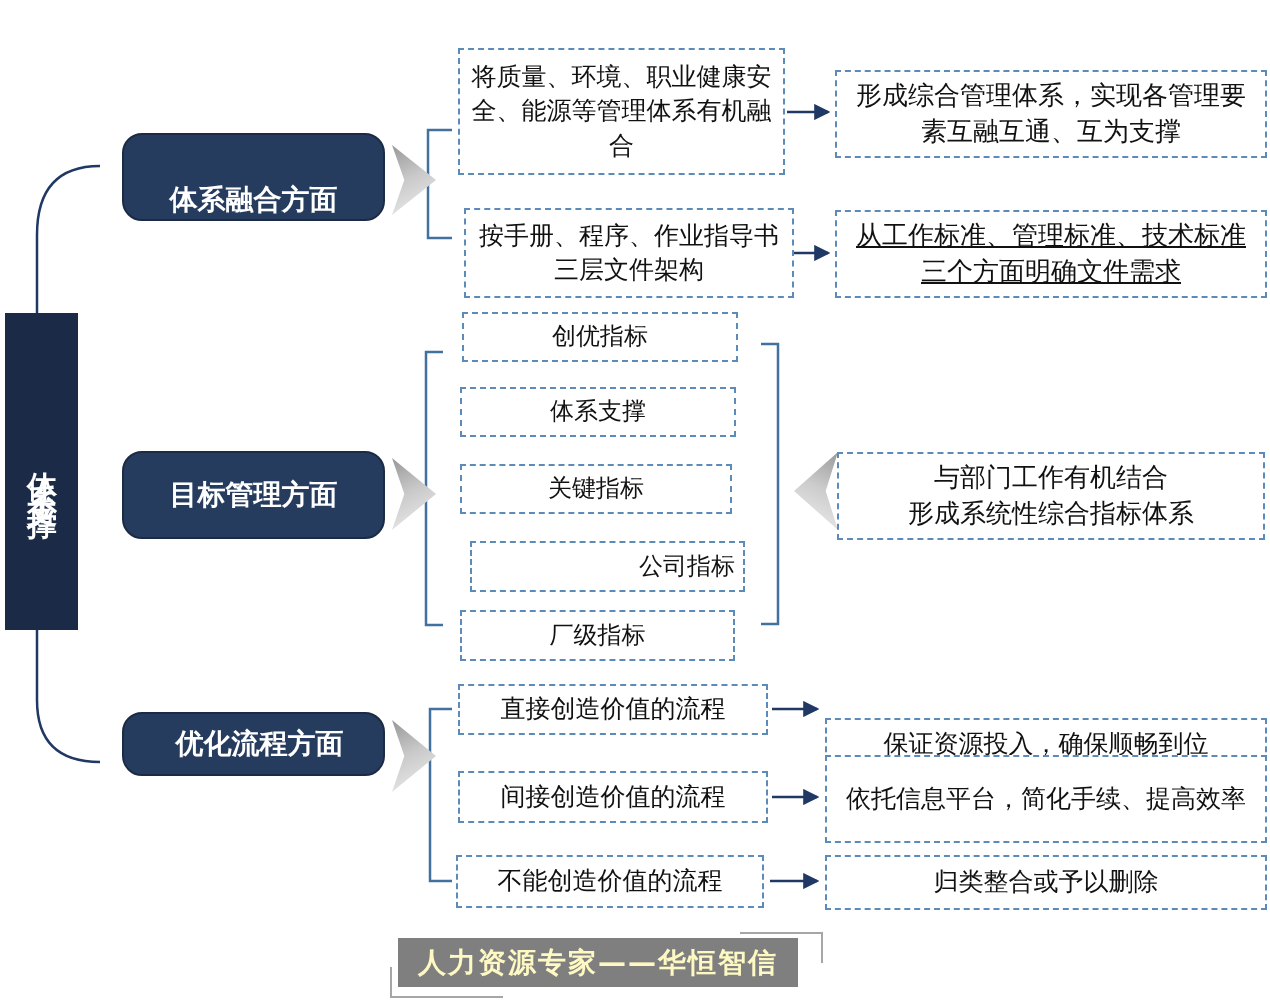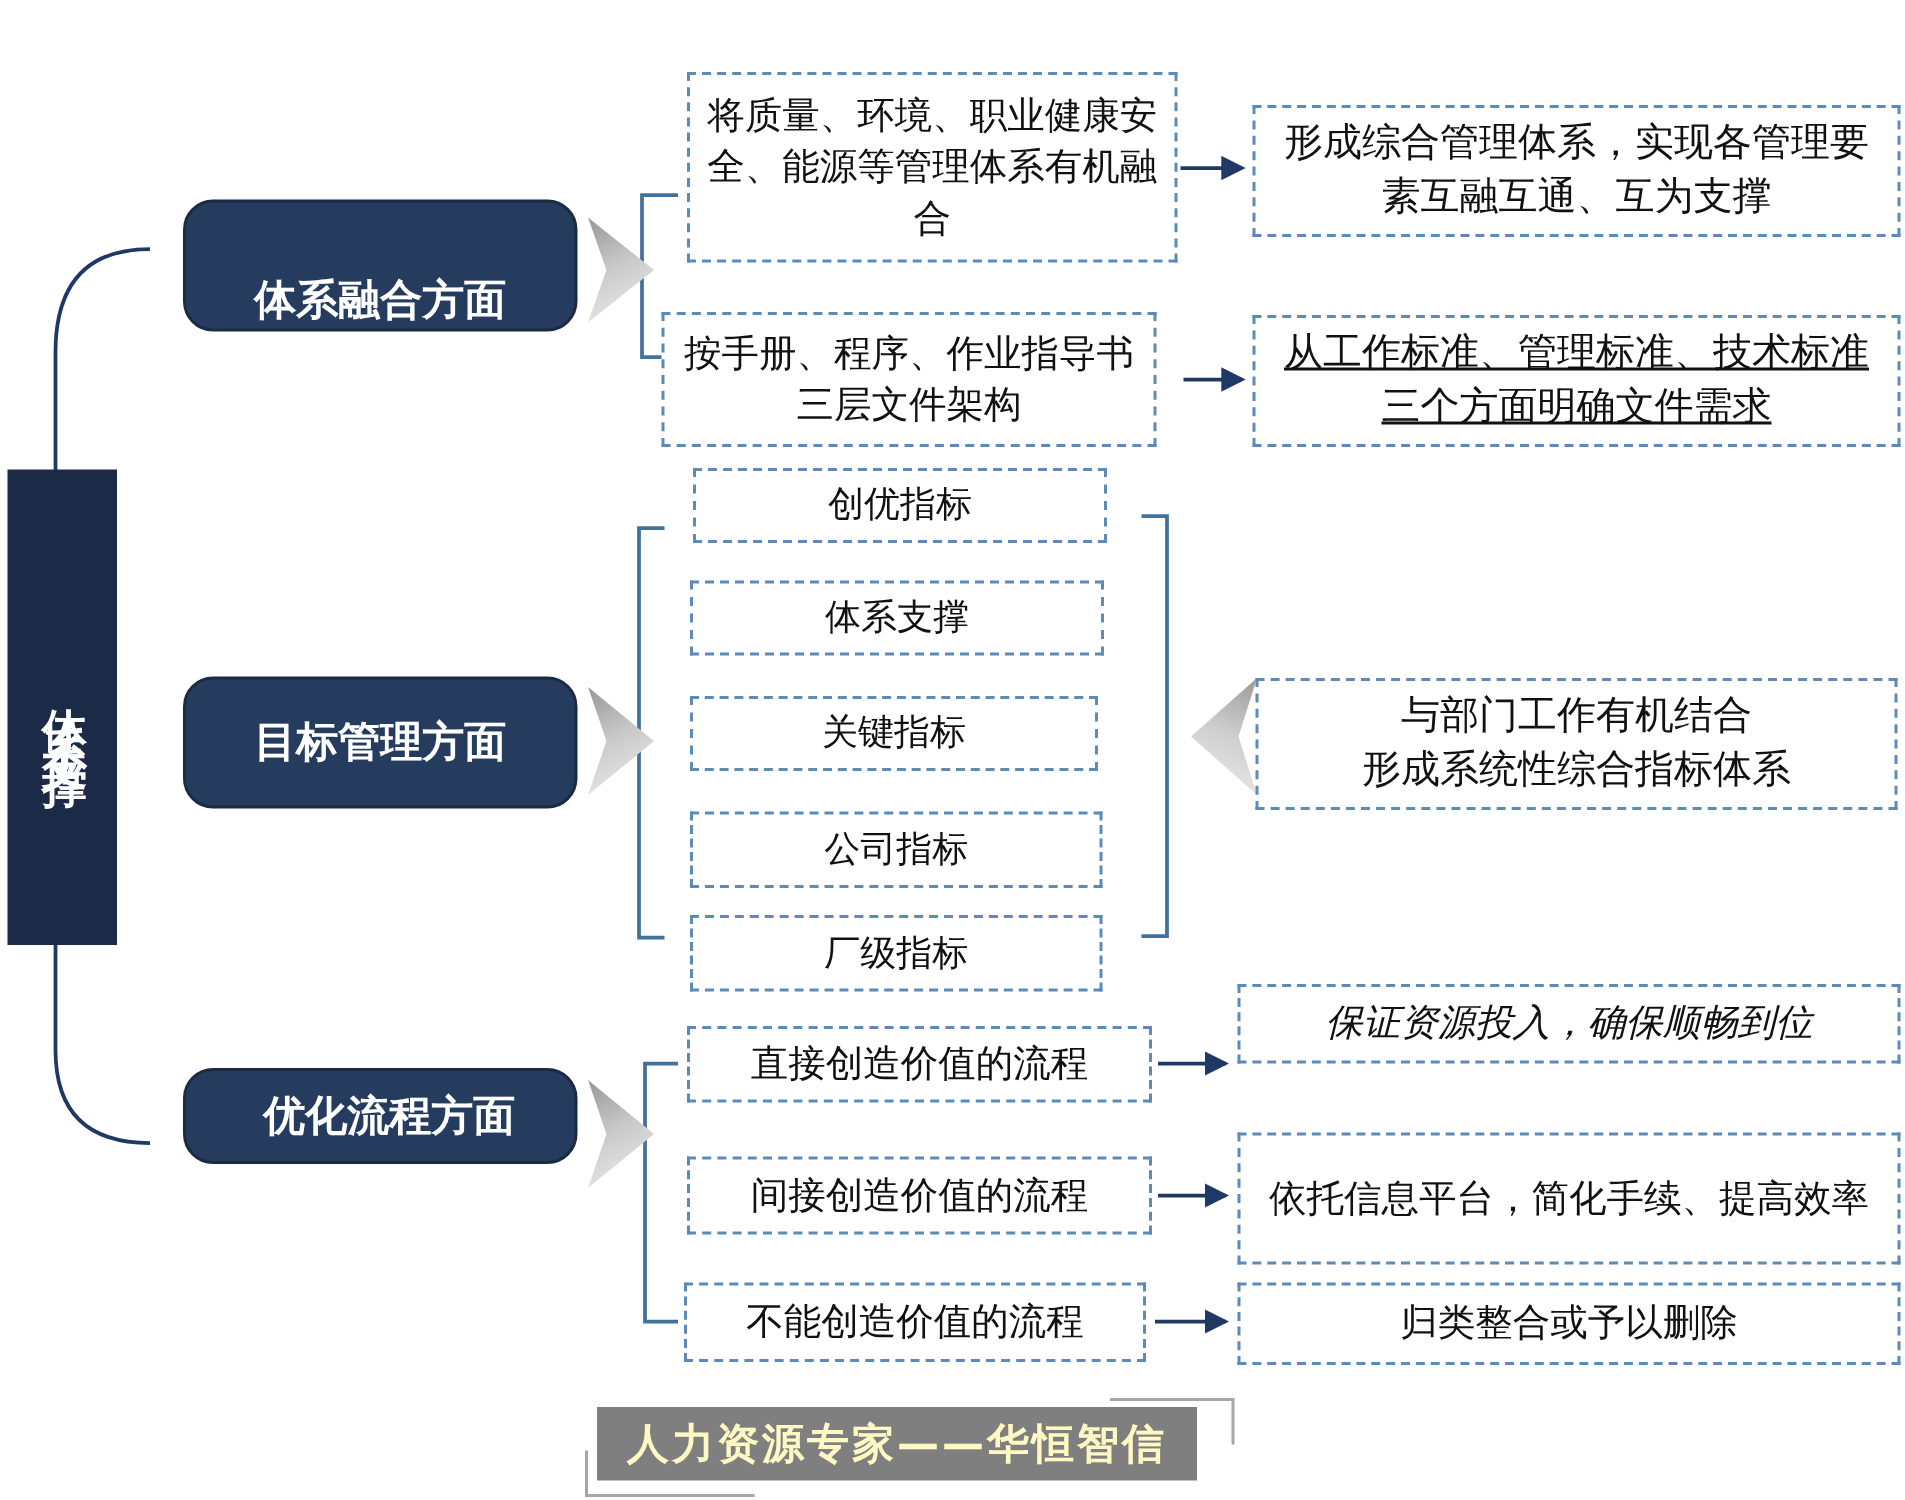--- a/index.html
+++ b/index.html
@@ -91,56 +91,56 @@
   </div>
 
   <div class="abs chev-r" style="left:392px;top:145px;width:44px;height:70px;"></div>
   <div class="abs chev-r" style="left:392px;top:458px;width:44px;height:72px;"></div>
   <div class="abs chev-r" style="left:392px;top:720px;width:44px;height:72px;"></div>
   <div class="abs chev-l" style="left:794px;top:452px;width:44px;height:78px;"></div>
 
   <div class="abs dash-box" style="left:458px;top:48px;width:327px;height:127px;">
     <span>将质量、环境、职业健康安全、能源等管理体系有机融合</span>
   </div>
-  <div class="abs dash-box" style="left:441px;top:208px;width:330px;height:90px;align-items:center;">
+  <div class="abs dash-box" style="left:464px;top:208px;width:330px;height:90px;align-items:center;">
     <span>按手册、程序、作业指导书三层文件架构</span>
   </div>
 
   <div class="abs dash-box" style="left:835px;top:70px;width:432px;height:88px;font-size:26px;">
     <span>形成综合管理体系，实现各管理要素互融互通、互为支撑</span>
   </div>
   <div class="abs dash-box" style="left:835px;top:210px;width:432px;height:88px;font-size:26px;text-decoration:underline;">
     <span>从工作标准、管理标准、技术标准三个方面明确文件需求</span>
   </div>
 
   <div class="abs dash-box" style="left:462px;top:312px;width:276px;height:50px;font-size:24px;">
     <span>创优指标</span>
   </div>
   <div class="abs dash-box" style="left:460px;top:387px;width:276px;height:50px;font-size:24px;">
     <span>体系支撑</span>
   </div>
   <div class="abs dash-box" style="left:460px;top:464px;width:272px;height:50px;font-size:24px;">
     <span>关键指标</span>
   </div>
-  <div class="abs dash-box" style="left:460px;top:541px;width:275px;height:51px;font-size:24px;">
+  <div class="abs dash-box" style="left:470px;top:541px;width:275px;height:51px;font-size:24px;align-items:flex-end;">
     <span>公司指标</span>
   </div>
   <div class="abs dash-box" style="left:460px;top:610px;width:275px;height:51px;font-size:24px;">
     <span>厂级指标</span>
   </div>
 
   <div class="abs dash-box" style="left:837px;top:452px;width:428px;height:88px;font-size:26px;">
     <span class="ln">与部门工作有机结合</span>
     <span class="ln">形成系统性综合指标体系</span>
   </div>
 
   <div class="abs dash-box" style="left:458px;top:684px;width:310px;height:51px;">
     <span>直接创造价值的流程</span>
   </div>
-  <div class="abs dash-box" style="left:825px;top:656px;width:442px;height:53px;font-style:italic;">
+  <div class="abs dash-box" style="left:825px;top:718px;width:442px;height:53px;">
     <span>保证资源投入，确保顺畅到位</span>
   </div>
 
   <div class="abs dash-box" style="left:458px;top:771px;width:310px;height:52px;">
     <span>间接创造价值的流程</span>
   </div>
   <div class="abs dash-box" style="left:825px;top:755px;width:442px;height:88px;">
     <span>依托信息平台，简化手续、提高效率</span>
   </div>
 

